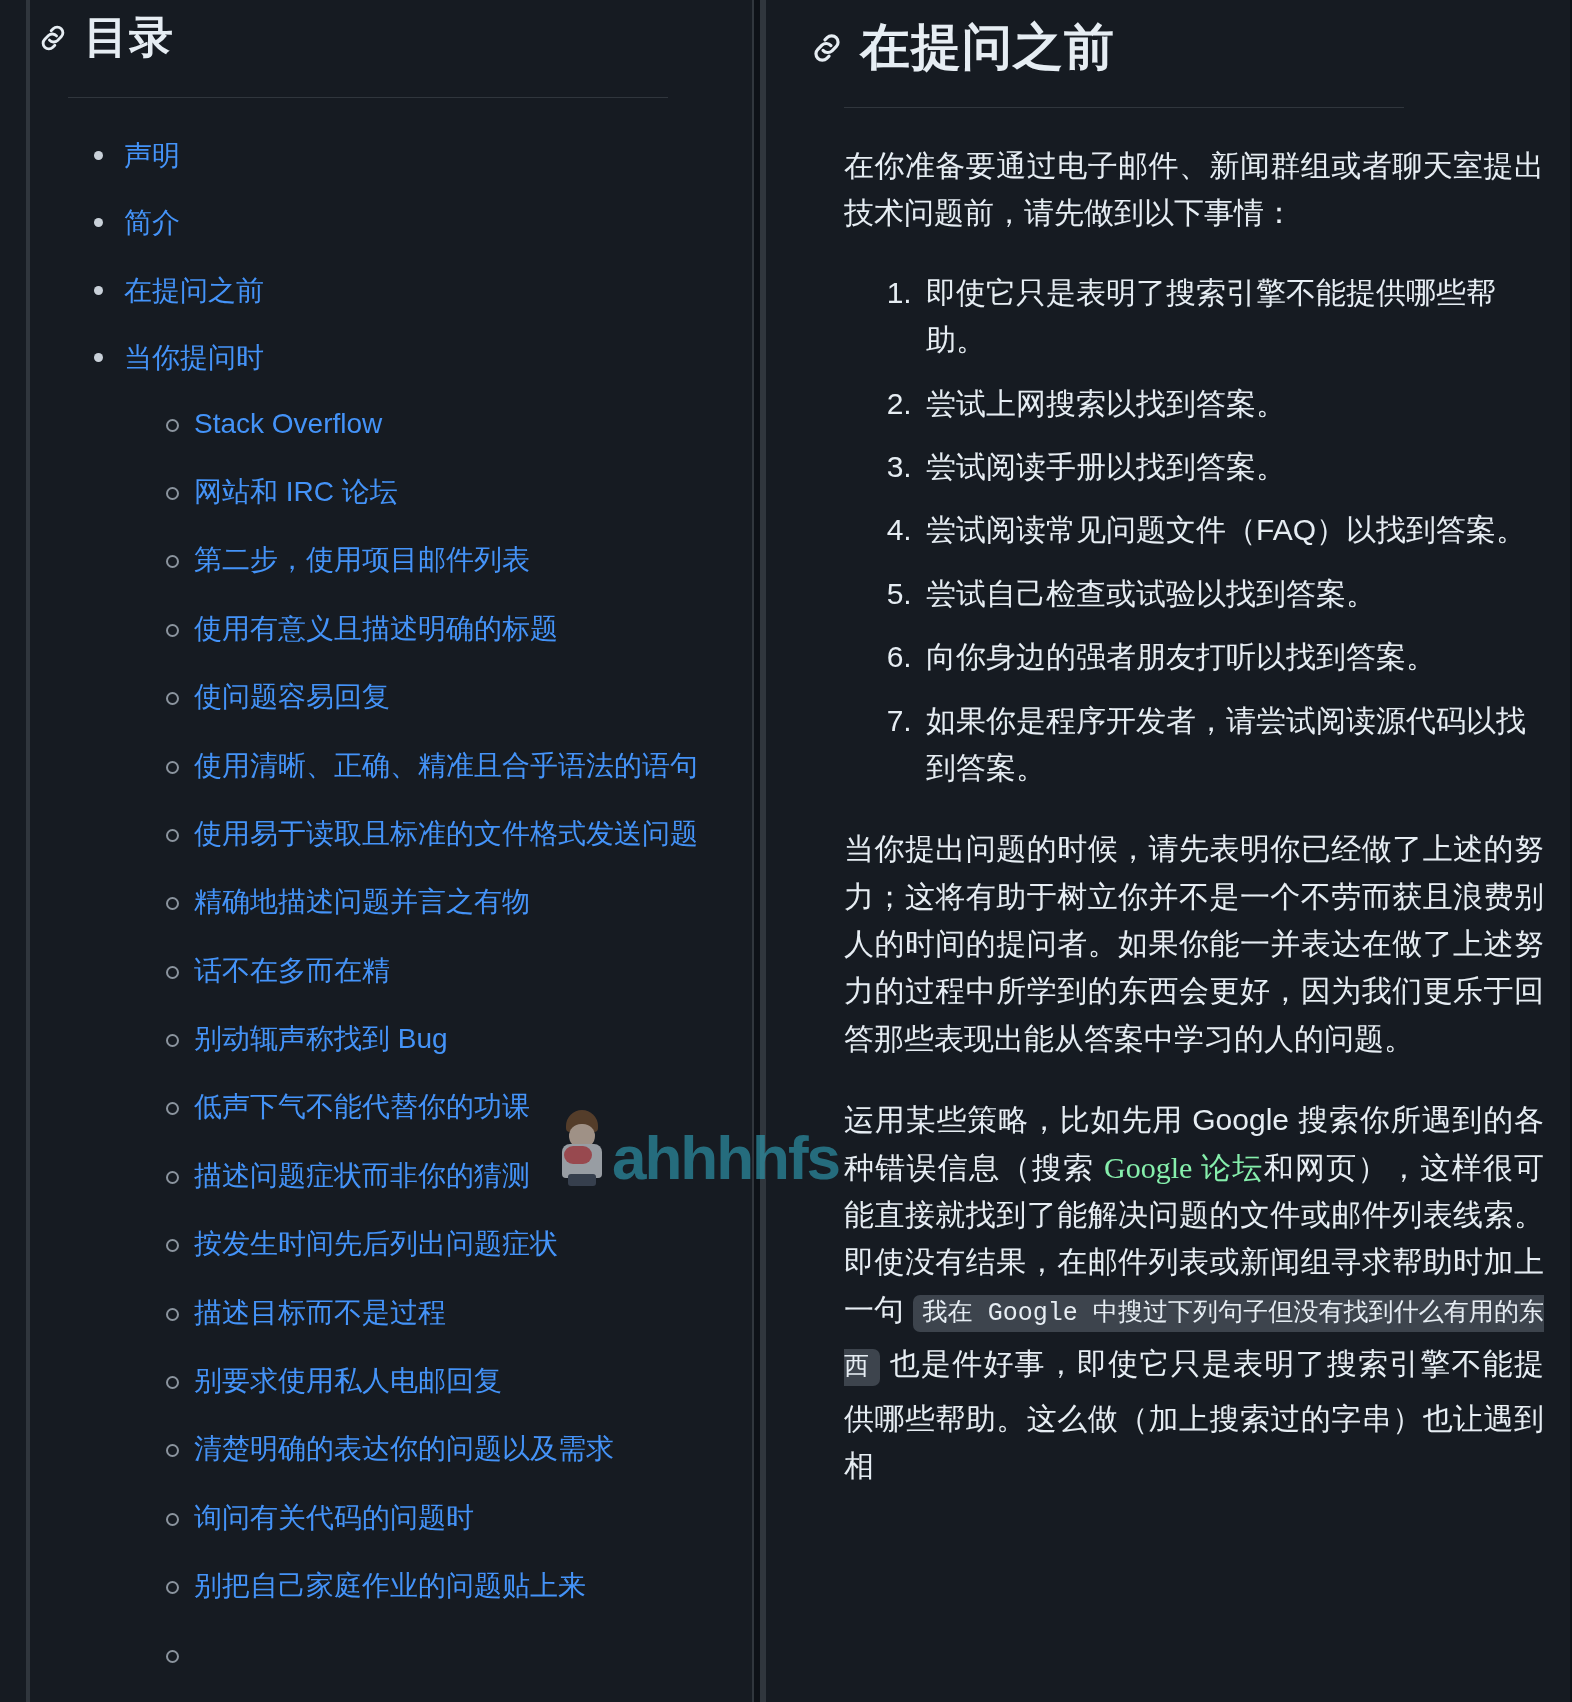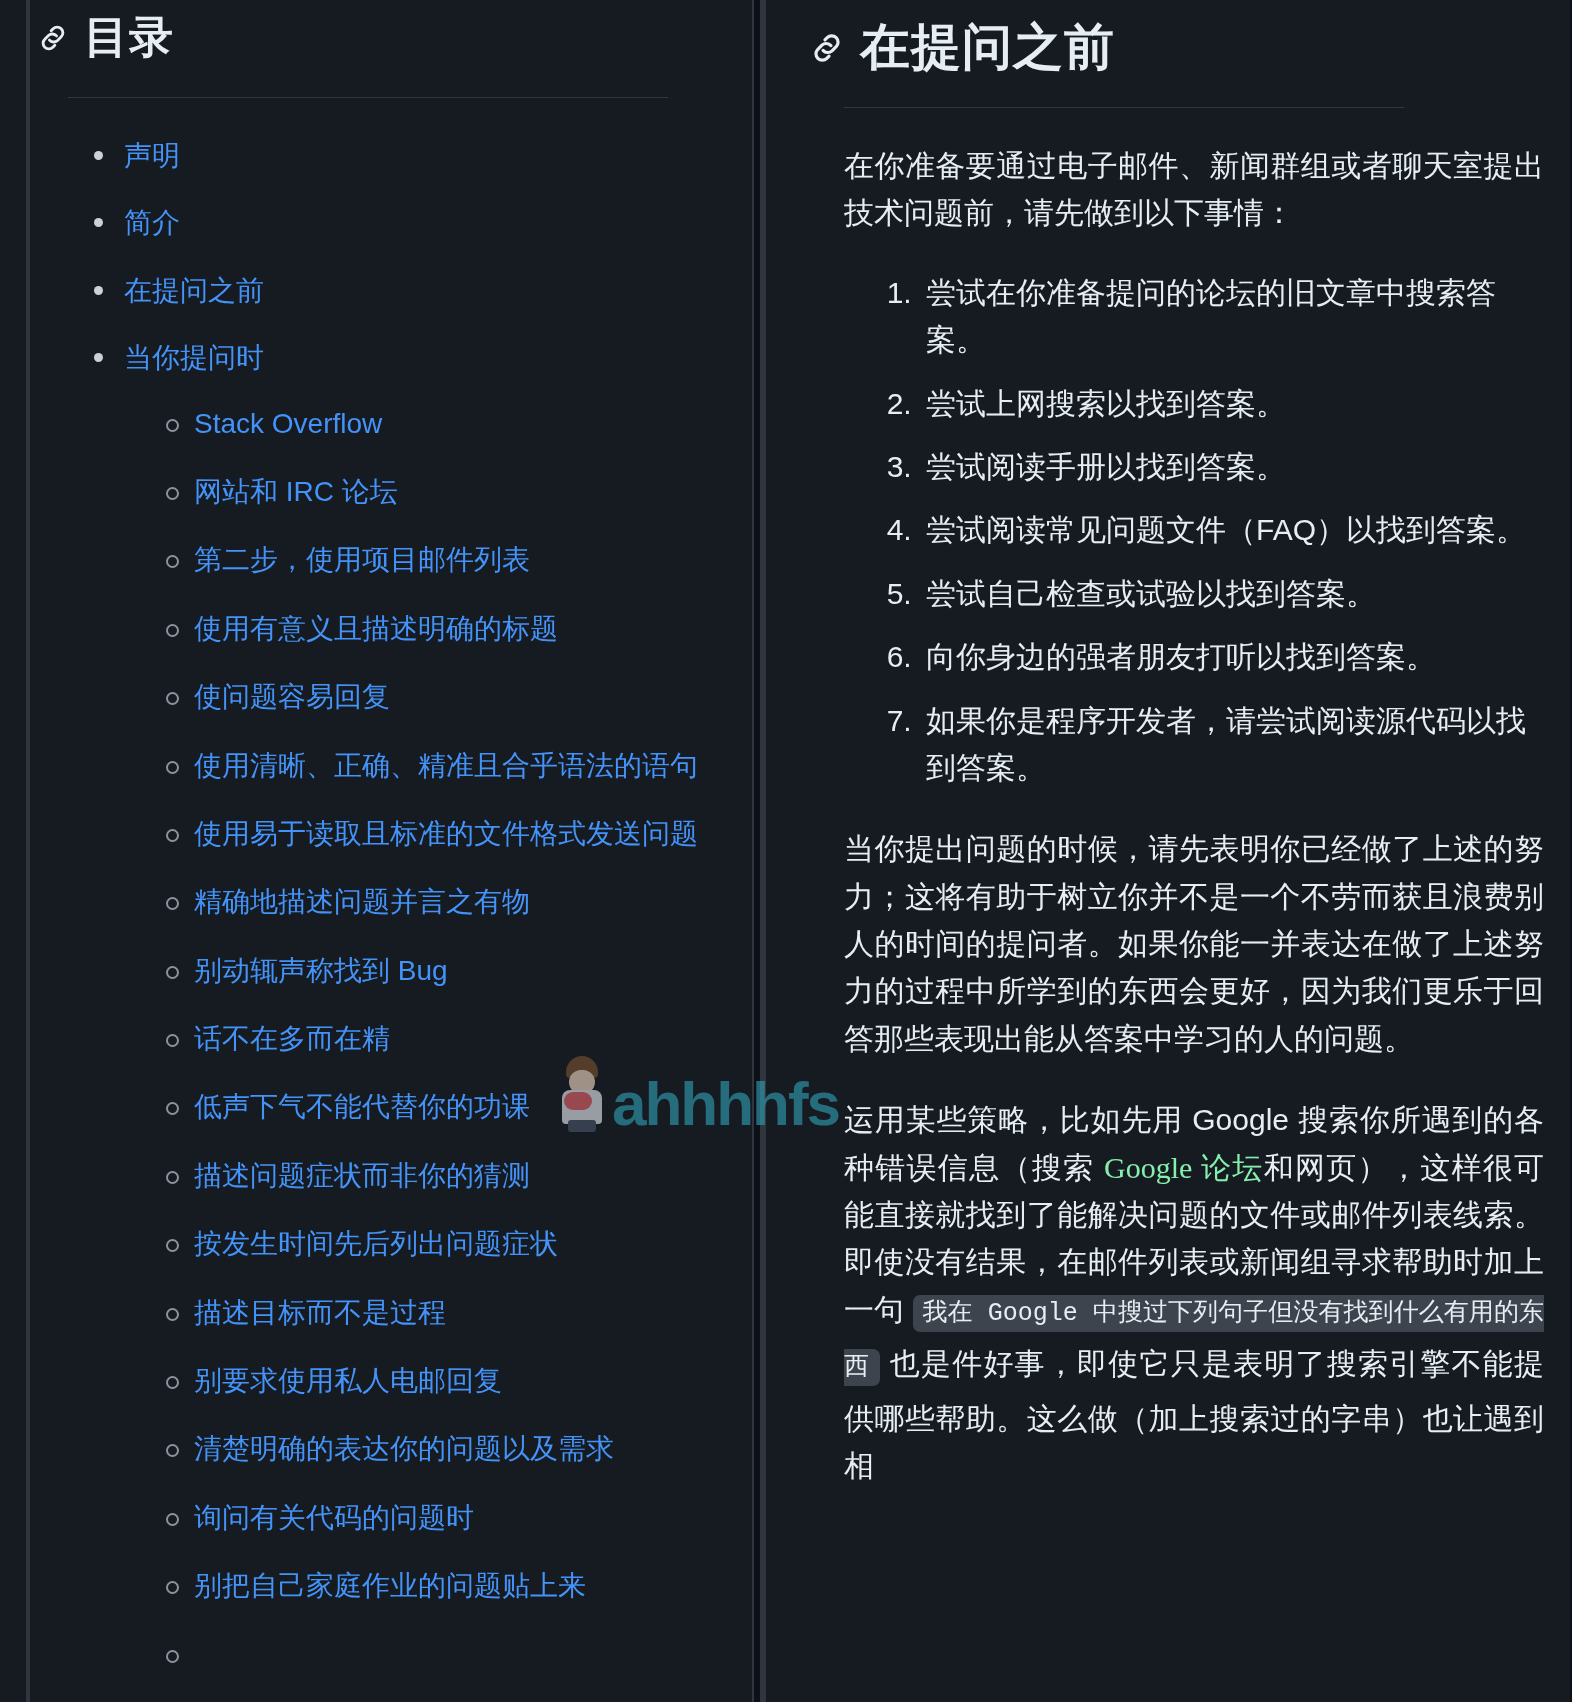--- a/index.html
+++ b/index.html
@@ -166,21 +166,21 @@
     border-radius: 7px;
     padding: 4px 10px;
     font-size: 25px;
     font-family: "Liberation Mono", "DejaVu Sans Mono", monospace;
     line-height: 2.1;
   }
 
   
   .watermark {
     position: absolute;
-    left: 556px; top: 1054px;
+    left: 556px; top: 1108px;
     width: 360px;
     pointer-events: none;
     z-index: 5;
     opacity: 0.62;
   }
   .wm-row { display: flex; align-items: flex-end; gap: 4px; }
   .wm-figure {
     width: 52px; height: 78px; position: relative; flex: 0 0 auto;
   }
   .wm-hair {
@@ -271,24 +271,24 @@
           <li>
             <a class="toc-link" href="#">使用清晰、正确、精准且合乎语法的语句</a>
           </li>
           <li>
             <a class="toc-link" href="#">使用易于读取且标准的文件格式发送问题</a>
           </li>
           <li>
             <a class="toc-link" href="#">精确地描述问题并言之有物</a>
           </li>
           <li>
+            <a class="toc-link" href="#">话不在多而在精</a>
+          </li>
+          <li>
             <a class="toc-link" href="#">别动辄声称找到 Bug</a>
-          </li>
-          <li>
-            <a class="toc-link" href="#">话不在多而在精</a>
           </li>
           <li>
             <a class="toc-link" href="#">低声下气不能代替你的功课</a>
           </li>
           <li>
             <a class="toc-link" href="#">描述问题症状而非你的猜测</a>
           </li>
           <li>
             <a class="toc-link" href="#">按发生时间先后列出问题症状</a>
           </li>
@@ -328,21 +328,21 @@
         </svg>
       </span>
       <span>在提问之前</span>
     </h1>
 
     <div class="rule-right"></div>
 
     <p class="para">在你准备要通过电子邮件、新闻群组或者聊天室提出技术问题前，请先做到以下事情：</p>
 
     <ol class="steps">
-      <li>尝试在你准备提问的论坛的旧文章中搜索答案。</li>
+      <li>即使它只是表明了搜索引擎不能提供哪些帮助。</li>
       <li>尝试上网搜索以找到答案。</li>
       <li>尝试阅读手册以找到答案。</li>
       <li>尝试阅读常见问题文件（FAQ）以找到答案。</li>
       <li>尝试自己检查或试验以找到答案。</li>
       <li>向你身边的强者朋友打听以找到答案。</li>
       <li>如果你是程序开发者，请尝试阅读源代码以找到答案。</li>
     </ol>
 
     <p class="para">当你提出问题的时候，请先表明你已经做了上述的努力；这将有助于树立你并不是一个不劳而获且浪费别人的时间的提问者。如果你能一并表达在做了上述努力的过程中所学到的东西会更好，因为我们更乐于回答那些表现出能从答案中学习的人的问题。</p>
 

